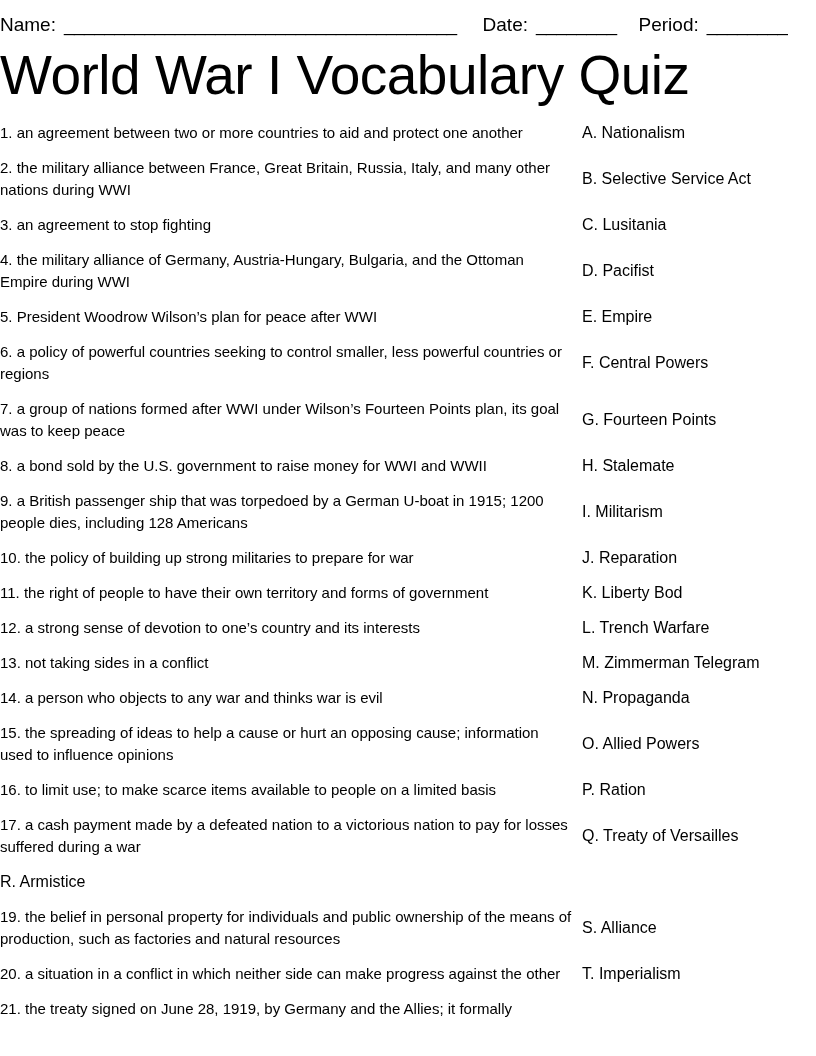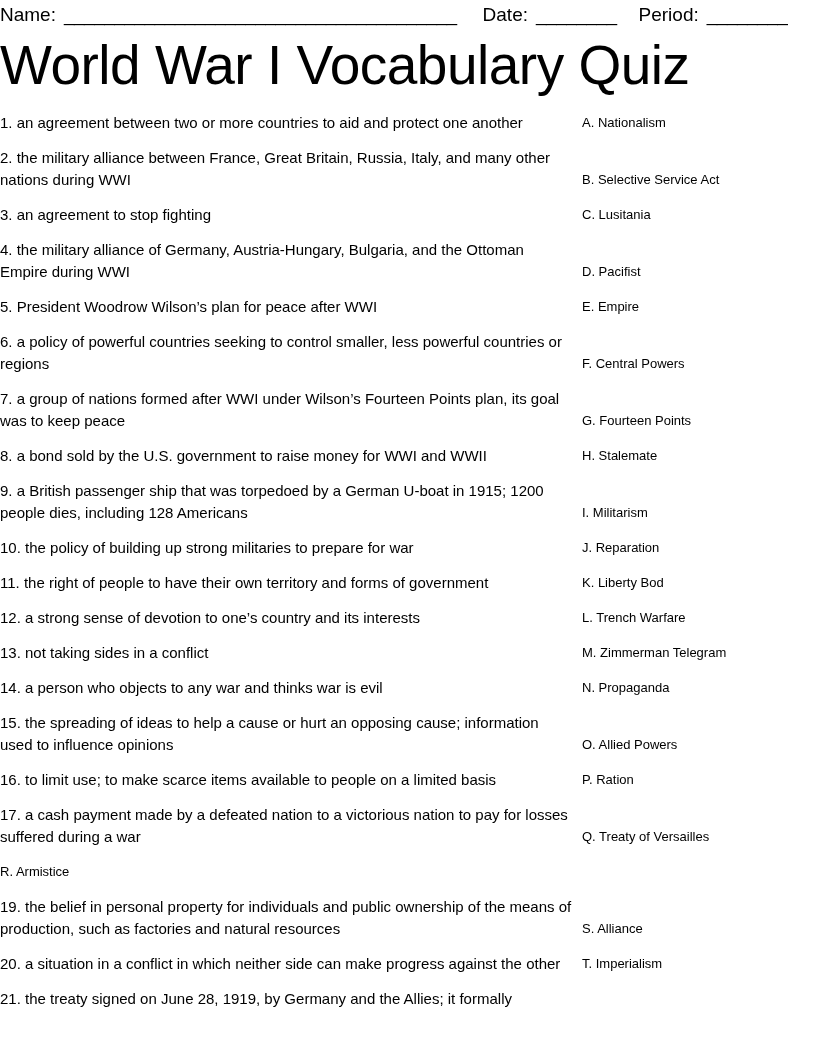--- a/index.html
+++ b/index.html
@@ -23,21 +23,21 @@
     position: relative;
     overflow: hidden;
   }
 
   
   .header-line {
     display: flex;
     align-items: baseline;
     font-size: 19px;
     line-height: 26px;
-    padding-top: 2px;
+    padding-top: 12px;
     white-space: nowrap;
   }
   .field {
     display: inline-flex;
     align-items: baseline;
   }
   .field-label {
     font-size: 19px;
   }
   .field-blank {
@@ -58,34 +58,34 @@
     padding: 0;
     letter-spacing: -0.5px;
   }
 
   
   .match-list {
     margin-top: 16px;
   }
   .match-row {
     display: flex;
-    align-items: flex-end;
+    align-items: center;
     margin-bottom: 13px;
   }
   .q-cell {
     width: 582px;
     flex: 0 0 582px;
     box-sizing: border-box;
     padding-right: 8px;
     font-size: 15px;
     line-height: 22px;
   }
   .a-cell {
     flex: 1 1 auto;
-    font-size: 13px;
+    font-size: 16px;
     line-height: 22px;
     white-space: nowrap;
   }
 </style>
 </head>
 <body>
 
 <div class="page">
 
   <div class="header-line">

